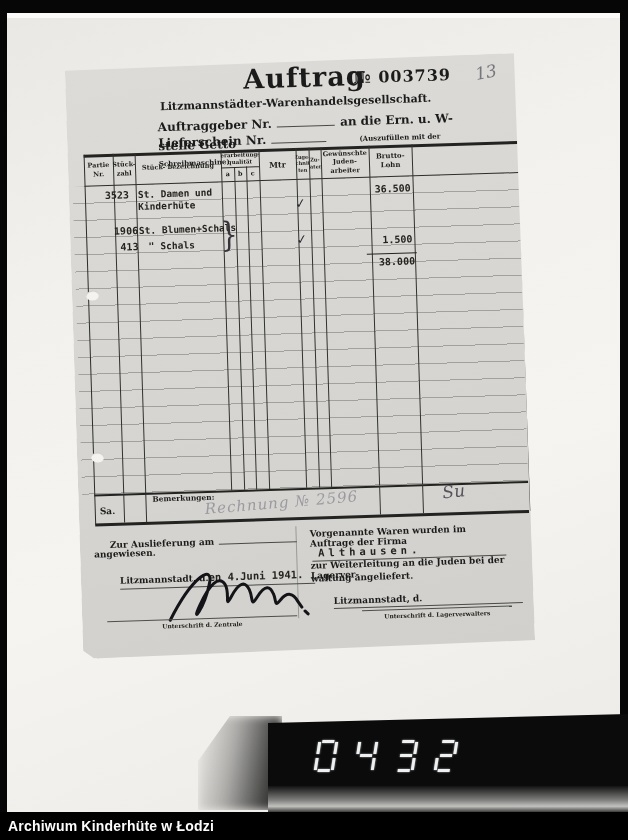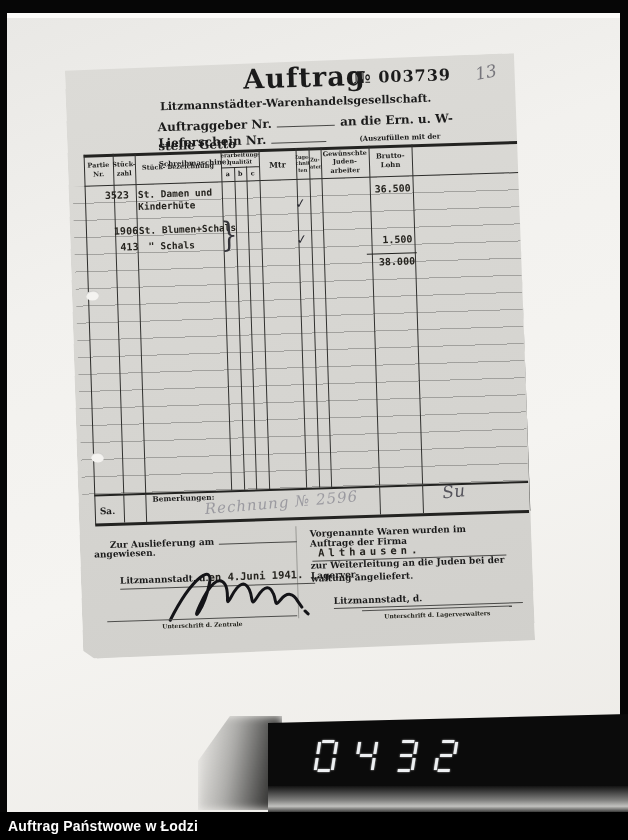--- a/index.html
+++ b/index.html
@@ -225,15 +225,15 @@
         <span class="seg seg-b on"></span>
         <span class="seg seg-c"></span>
         <span class="seg seg-d on"></span>
         <span class="seg seg-e on"></span>
         <span class="seg seg-f"></span>
         <span class="seg seg-g on"></span>
       </div>
     </div>
 
   <div class="caption-bar">
-    <span class="caption-text">Auftrag Państwowe w Łodzi</span>
+    <span class="caption-text">Archiwum Kinderhüte w Łodzi</span>
   </div>
 </div>
 
 </body></html>

